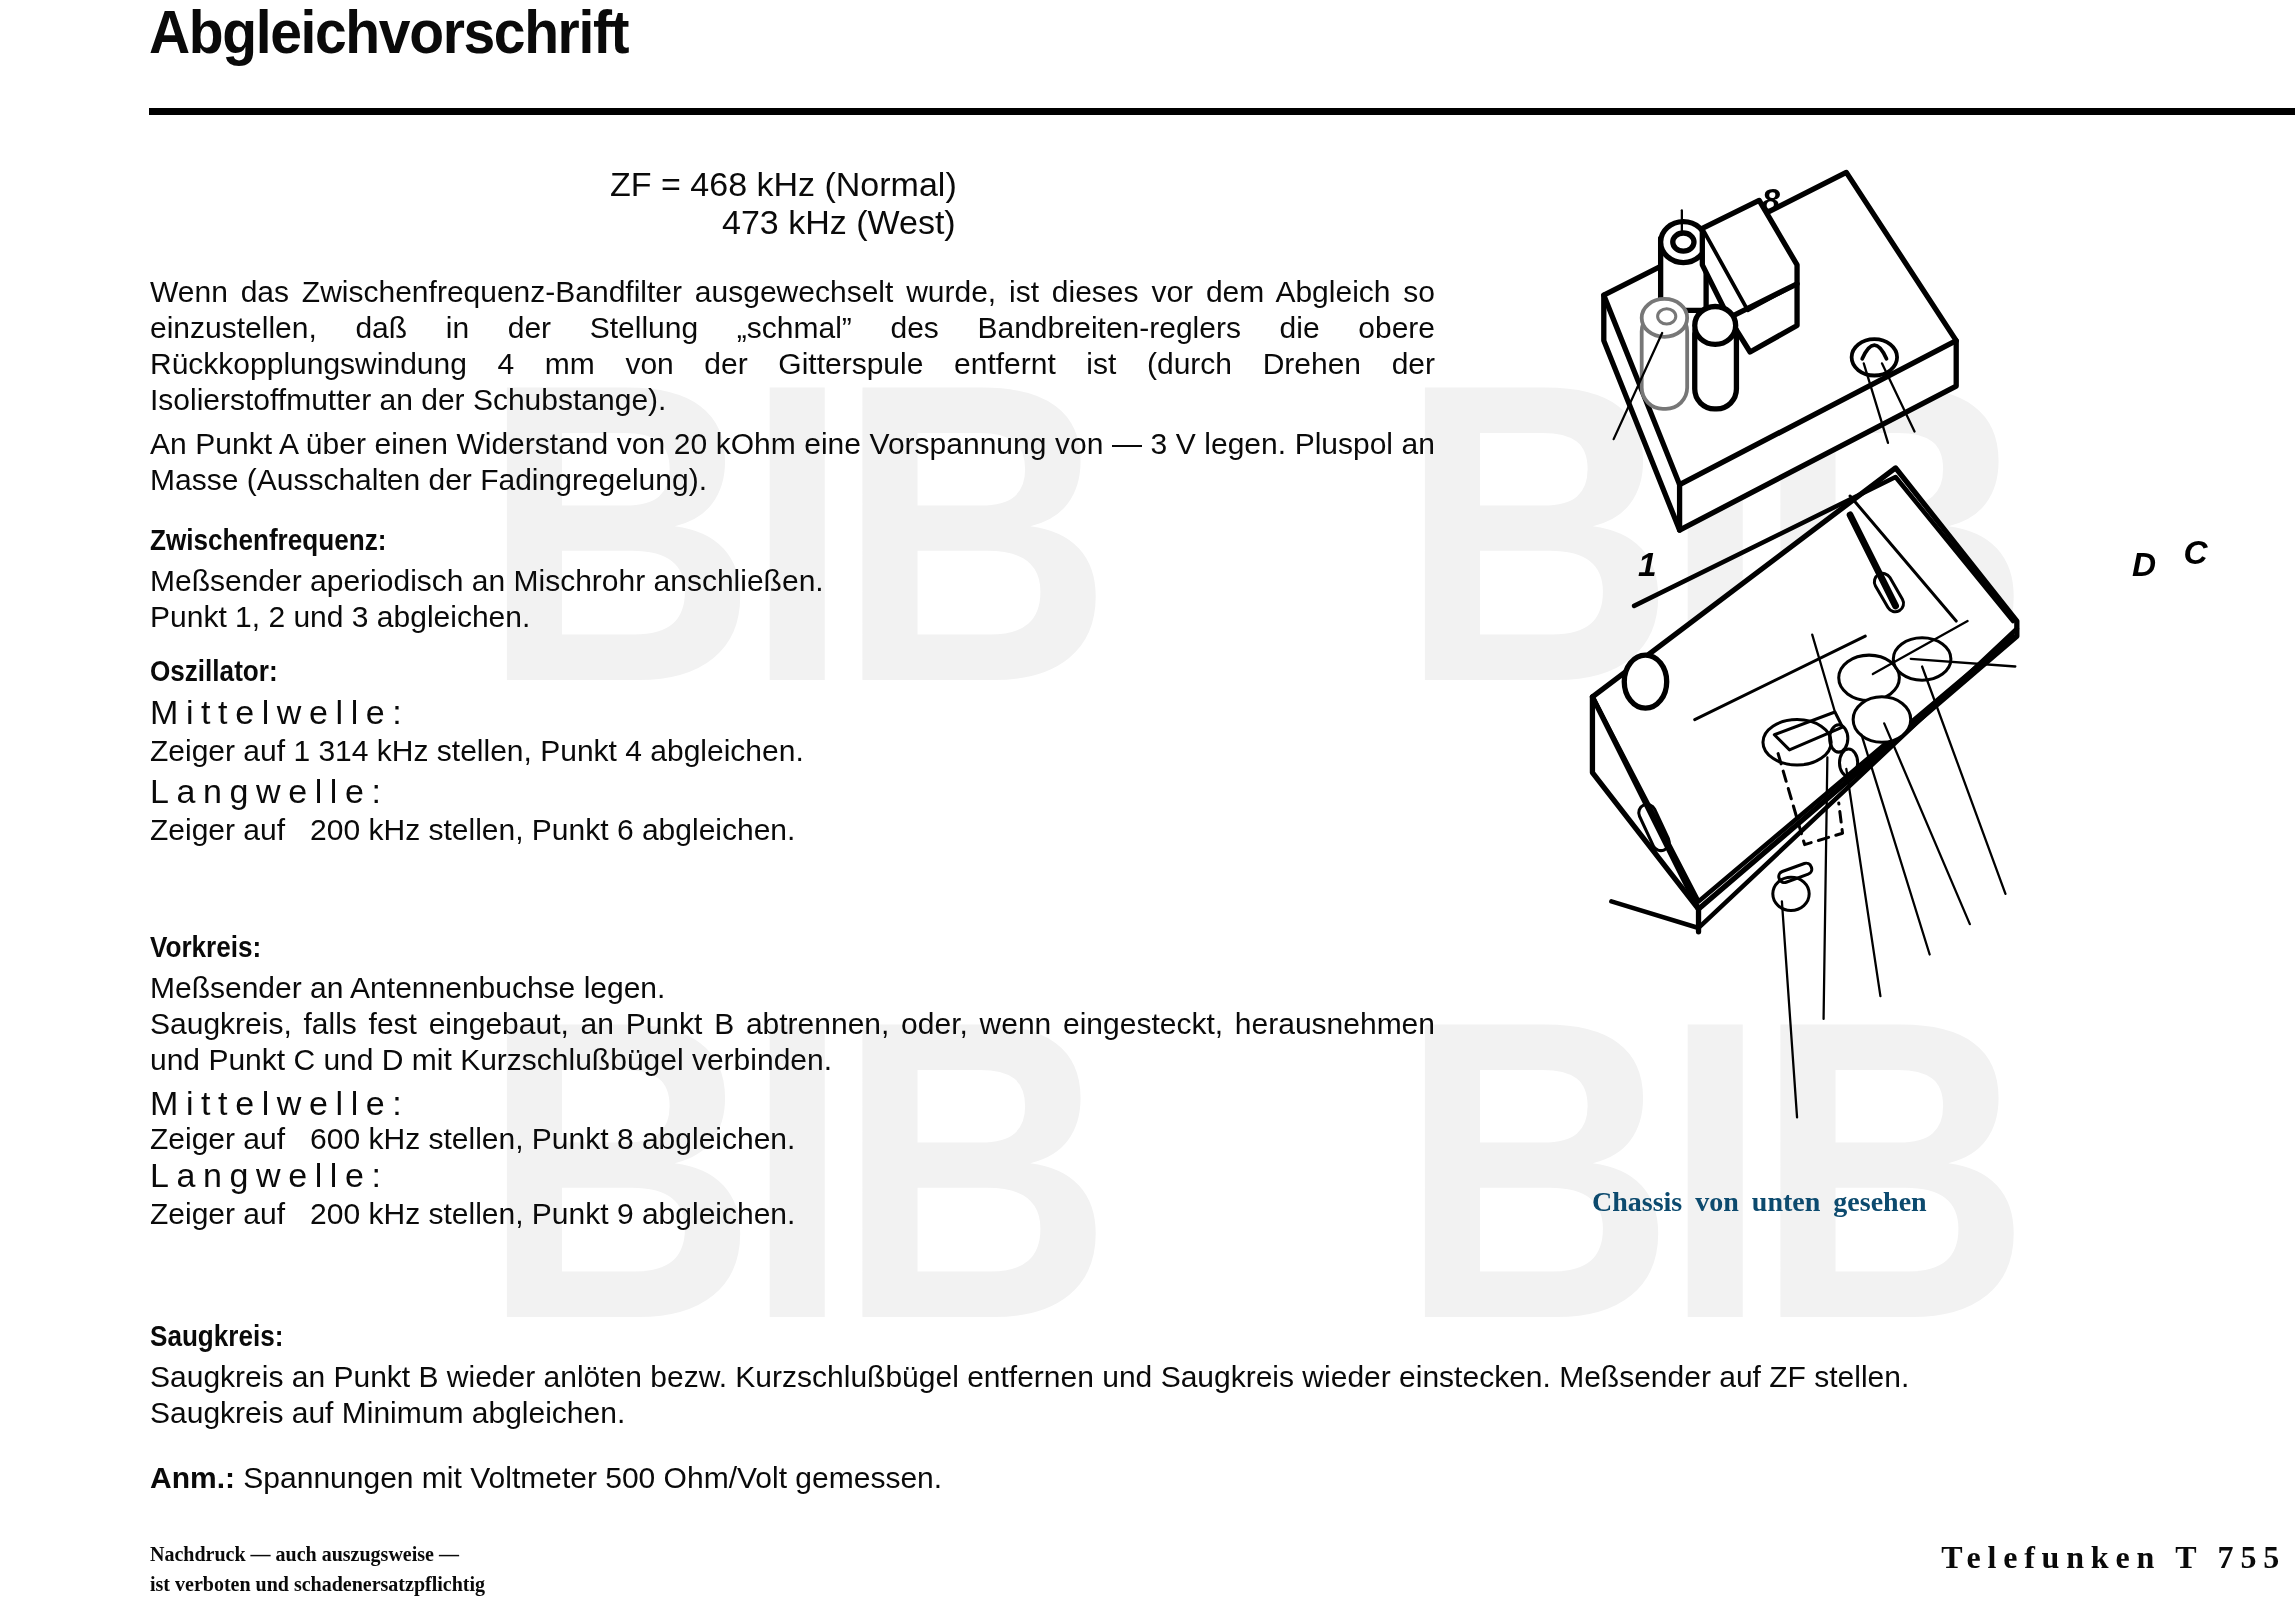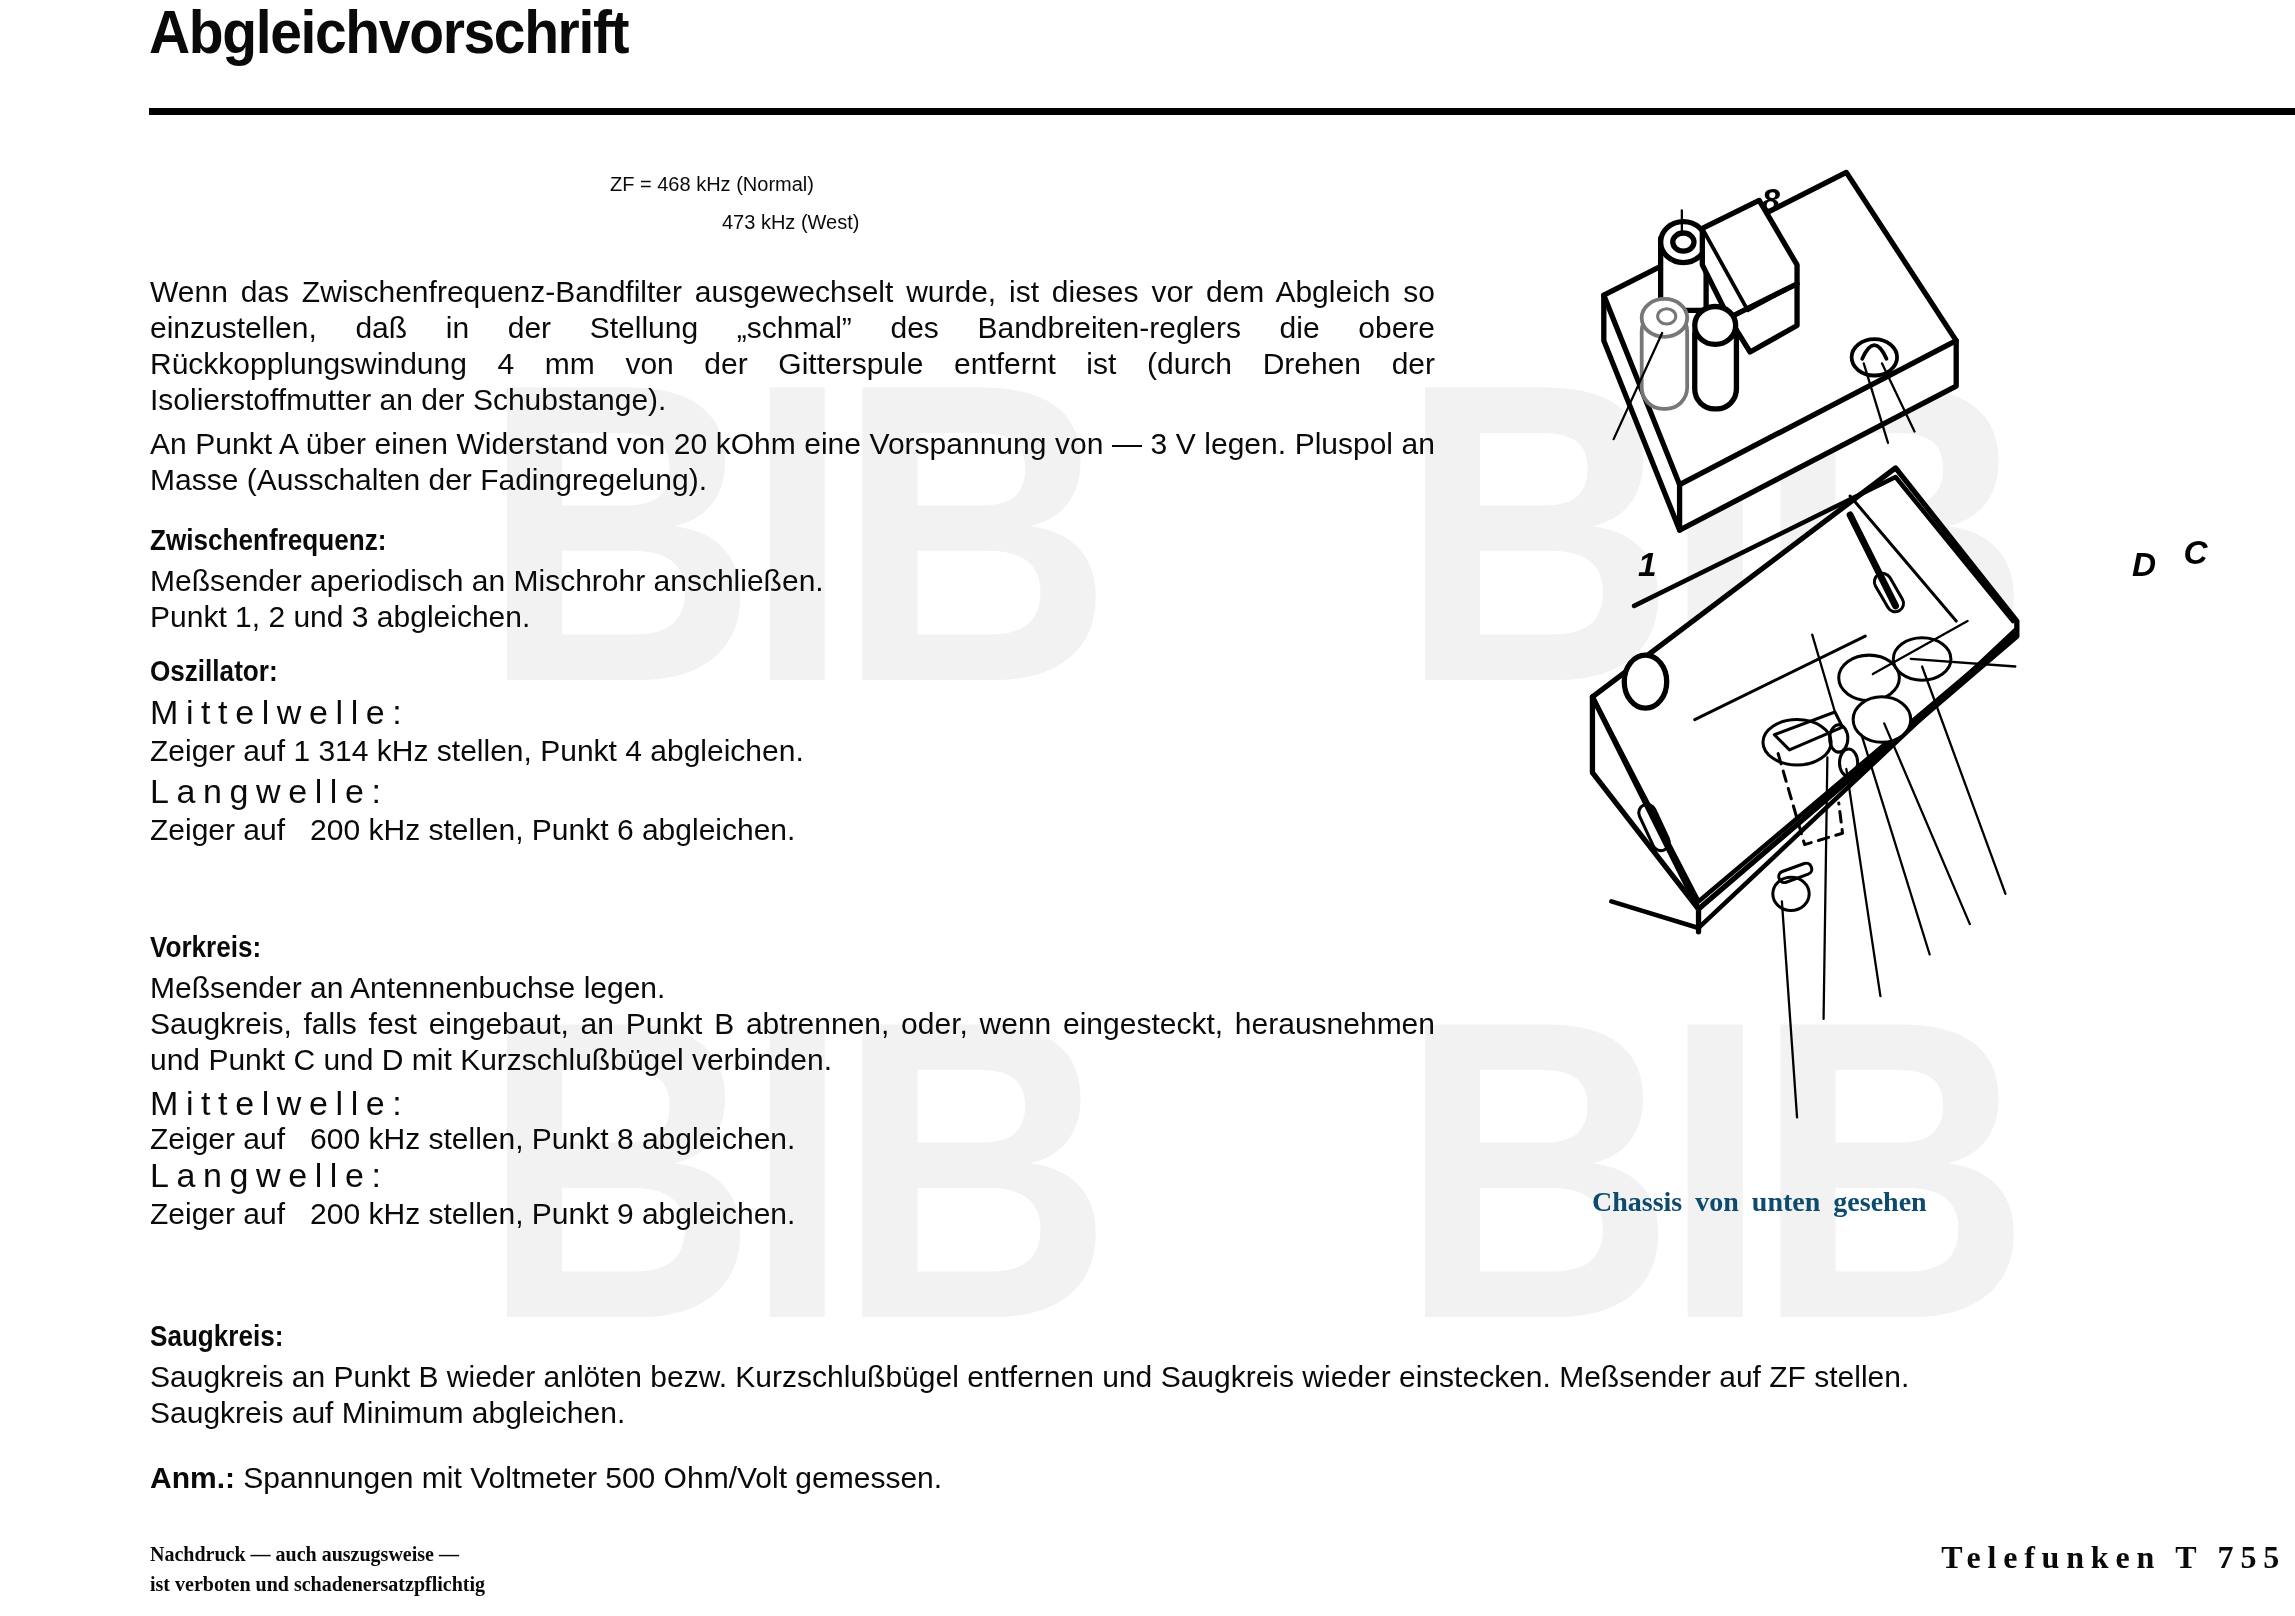--- a/index.html
+++ b/index.html
@@ -3,21 +3,21 @@
 <meta charset="utf-8">
 <style>
   html, body { margin:0; padding:0; background:#ffffff; }
   body { width:2295px; height:1616px; position:relative; overflow:hidden;
          font-family:"Liberation Sans", "DejaVu Sans", sans-serif; color:#0a0a0a; }
   .title { position:absolute; left:149px; top:-4.5px; font-size:62px; font-weight:bold;
            letter-spacing:-1.5px; transform:scaleX(0.92); transform-origin:left top; }
   .rule { position:absolute; left:149px; top:108px; width:2147px; height:6.8px; background:#000; }
   .watermark { position:absolute; font-family:"Liberation Sans", sans-serif; font-weight:bold;
                color:#f2f2f2; font-size:425px; letter-spacing:-15px; z-index:0; transform:scaleX(0.9); }
-  .zf { position:absolute; left:610px; top:165px; font-size:20px; z-index:2; line-height:38px; }
+  .zf { position:absolute; left:610px; top:165px; font-size:34px; z-index:2; line-height:38px; }
   .zf .row { white-space:pre; }
   .text { position:absolute; left:150px; width:1289px; font-size:30px; line-height:36px; z-index:2; }
   .text p { margin:0; }
   .just { text-align:justify; text-align-last:left; }
   .head { font-weight:bold; font-size:29px; transform:scaleX(0.9); transform-origin:left; display:inline-block; }
   .spaced { letter-spacing:7.6px; font-size:34px; }
   .pre { white-space:pre; }
   .footer-left { position:absolute; left:150px; top:1539px; font-family:"Liberation Serif", serif;
                  font-weight:bold; font-size:20px; line-height:30px; z-index:2; }
   .footer-right { position:absolute; right:9px; top:1539px; font-family:"Liberation Serif", serif;

